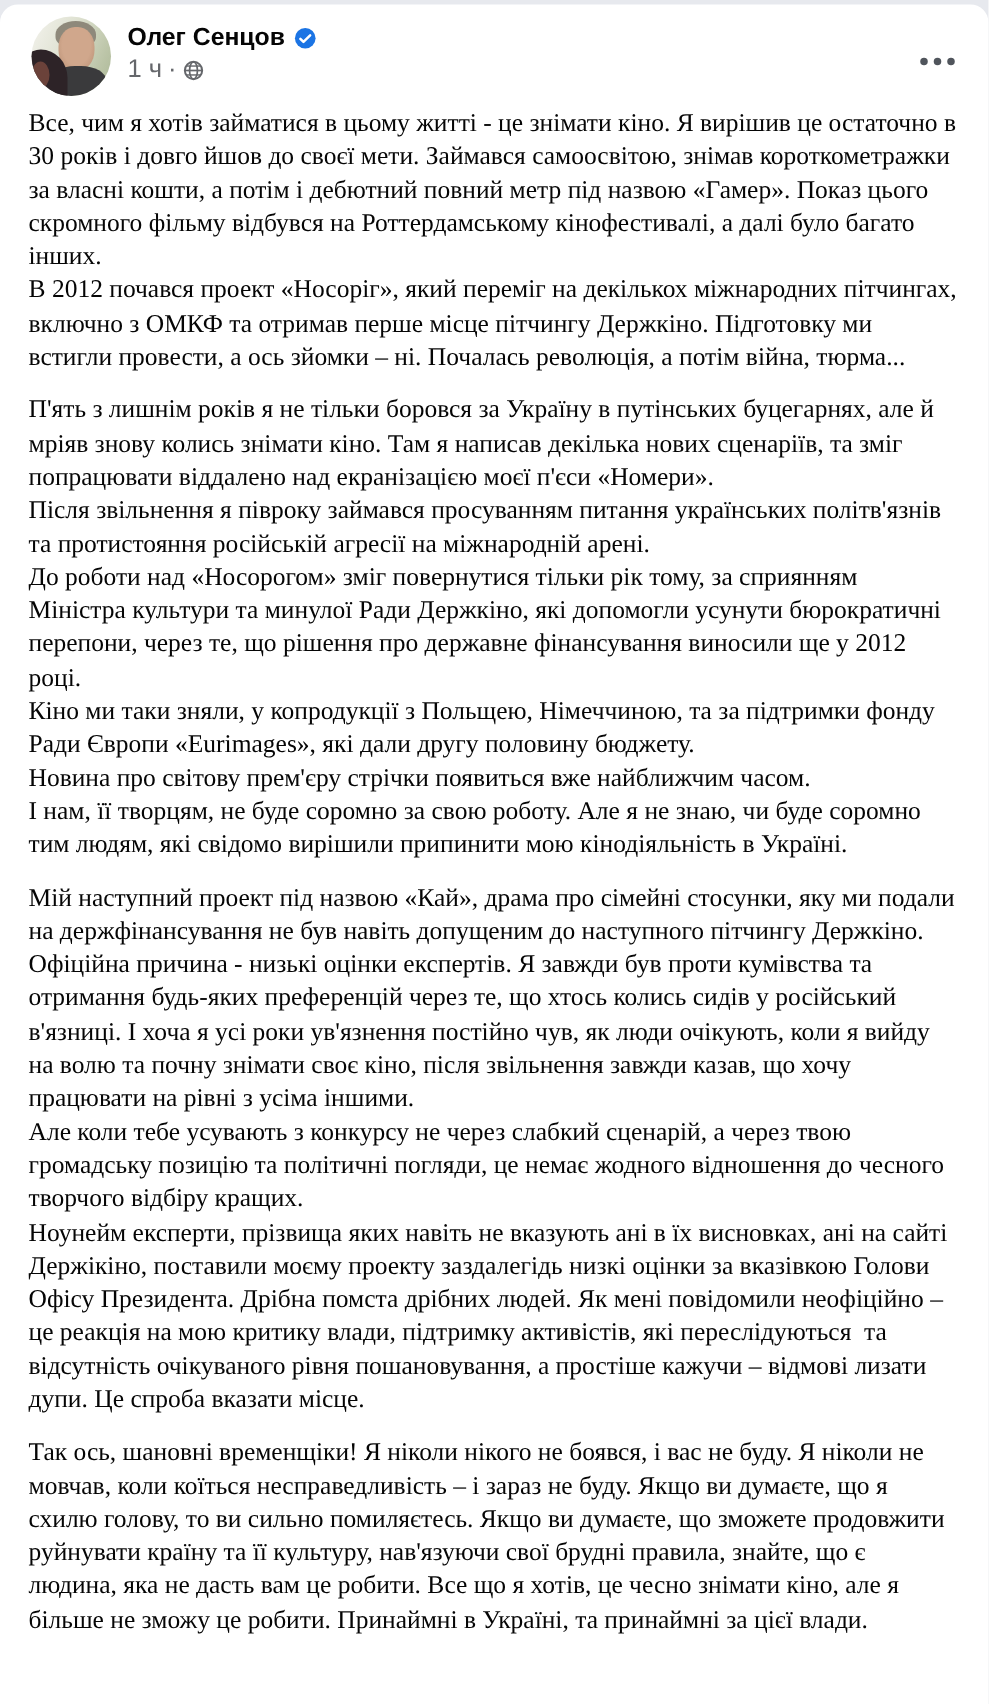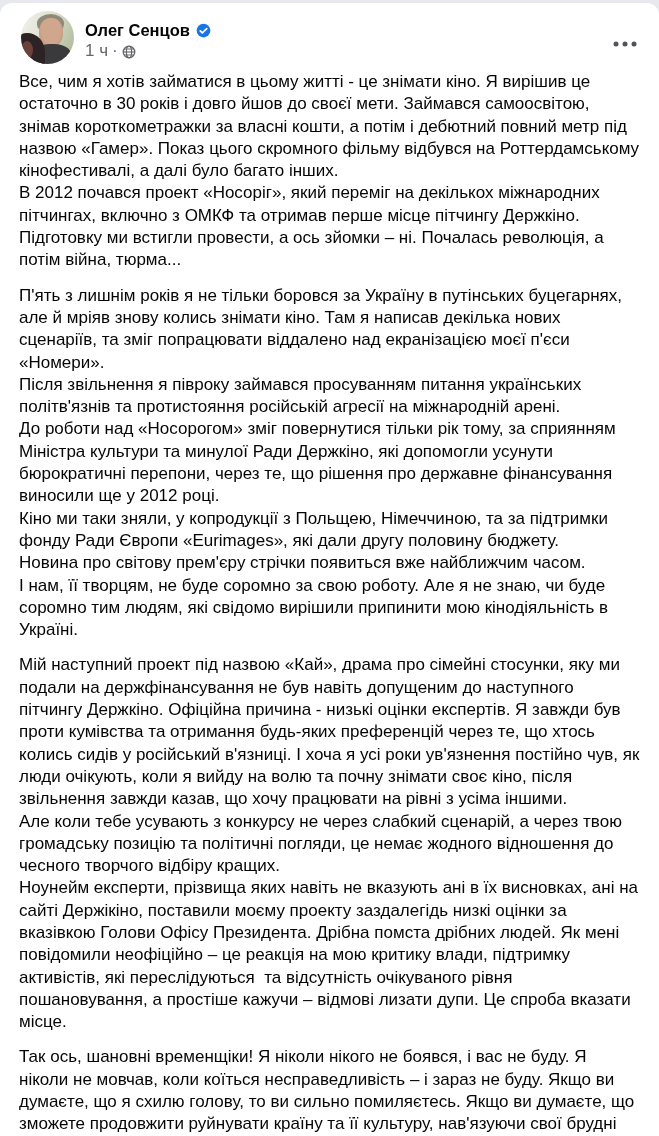--- a/index.html
+++ b/index.html
@@ -11,21 +11,21 @@
   }
   .card{
     background:#ffffff;
     margin-top:3px;
     border-radius:12px 12px 0 0;
     height:1133px;
     box-sizing:border-box;
   }
   .post-header{
     display:flex;
-    align-items:center;
+    align-items:flex-start;
     padding:8px 16px 0 21px;
   }
   .avatar{
     width:53px;height:53px;border-radius:50%;
     position:relative;overflow:hidden;flex:0 0 auto;
     background:linear-gradient(115deg,#f4f3ee 0%,#dfe2d2 40%,#bcc5a8 78%,#a9b694 100%);
     cursor:pointer;
   }
   .av-hair{position:absolute;left:16px;top:3px;width:27px;height:18px;background:#8e897b;border-radius:55% 55% 45% 45%;}
   .av-face{position:absolute;left:18px;top:7px;width:24px;height:29px;
@@ -49,20 +49,21 @@
   .post-content{
     padding:7px 19px 0 19px;
     font-size:17px;
     line-height:22.3px;
     color:#050505;
   }
   .pblock{
     white-space:pre-wrap;
     margin:0 0 13px 0;
     word-wrap:break-word;
+    font-family:Liberation Serif, serif;
   }
   .pblock:last-child{margin-bottom:0;}
 </style>
 </head>
 <body>
 
 <div class="card">
 
   <div class="post-header">
 

